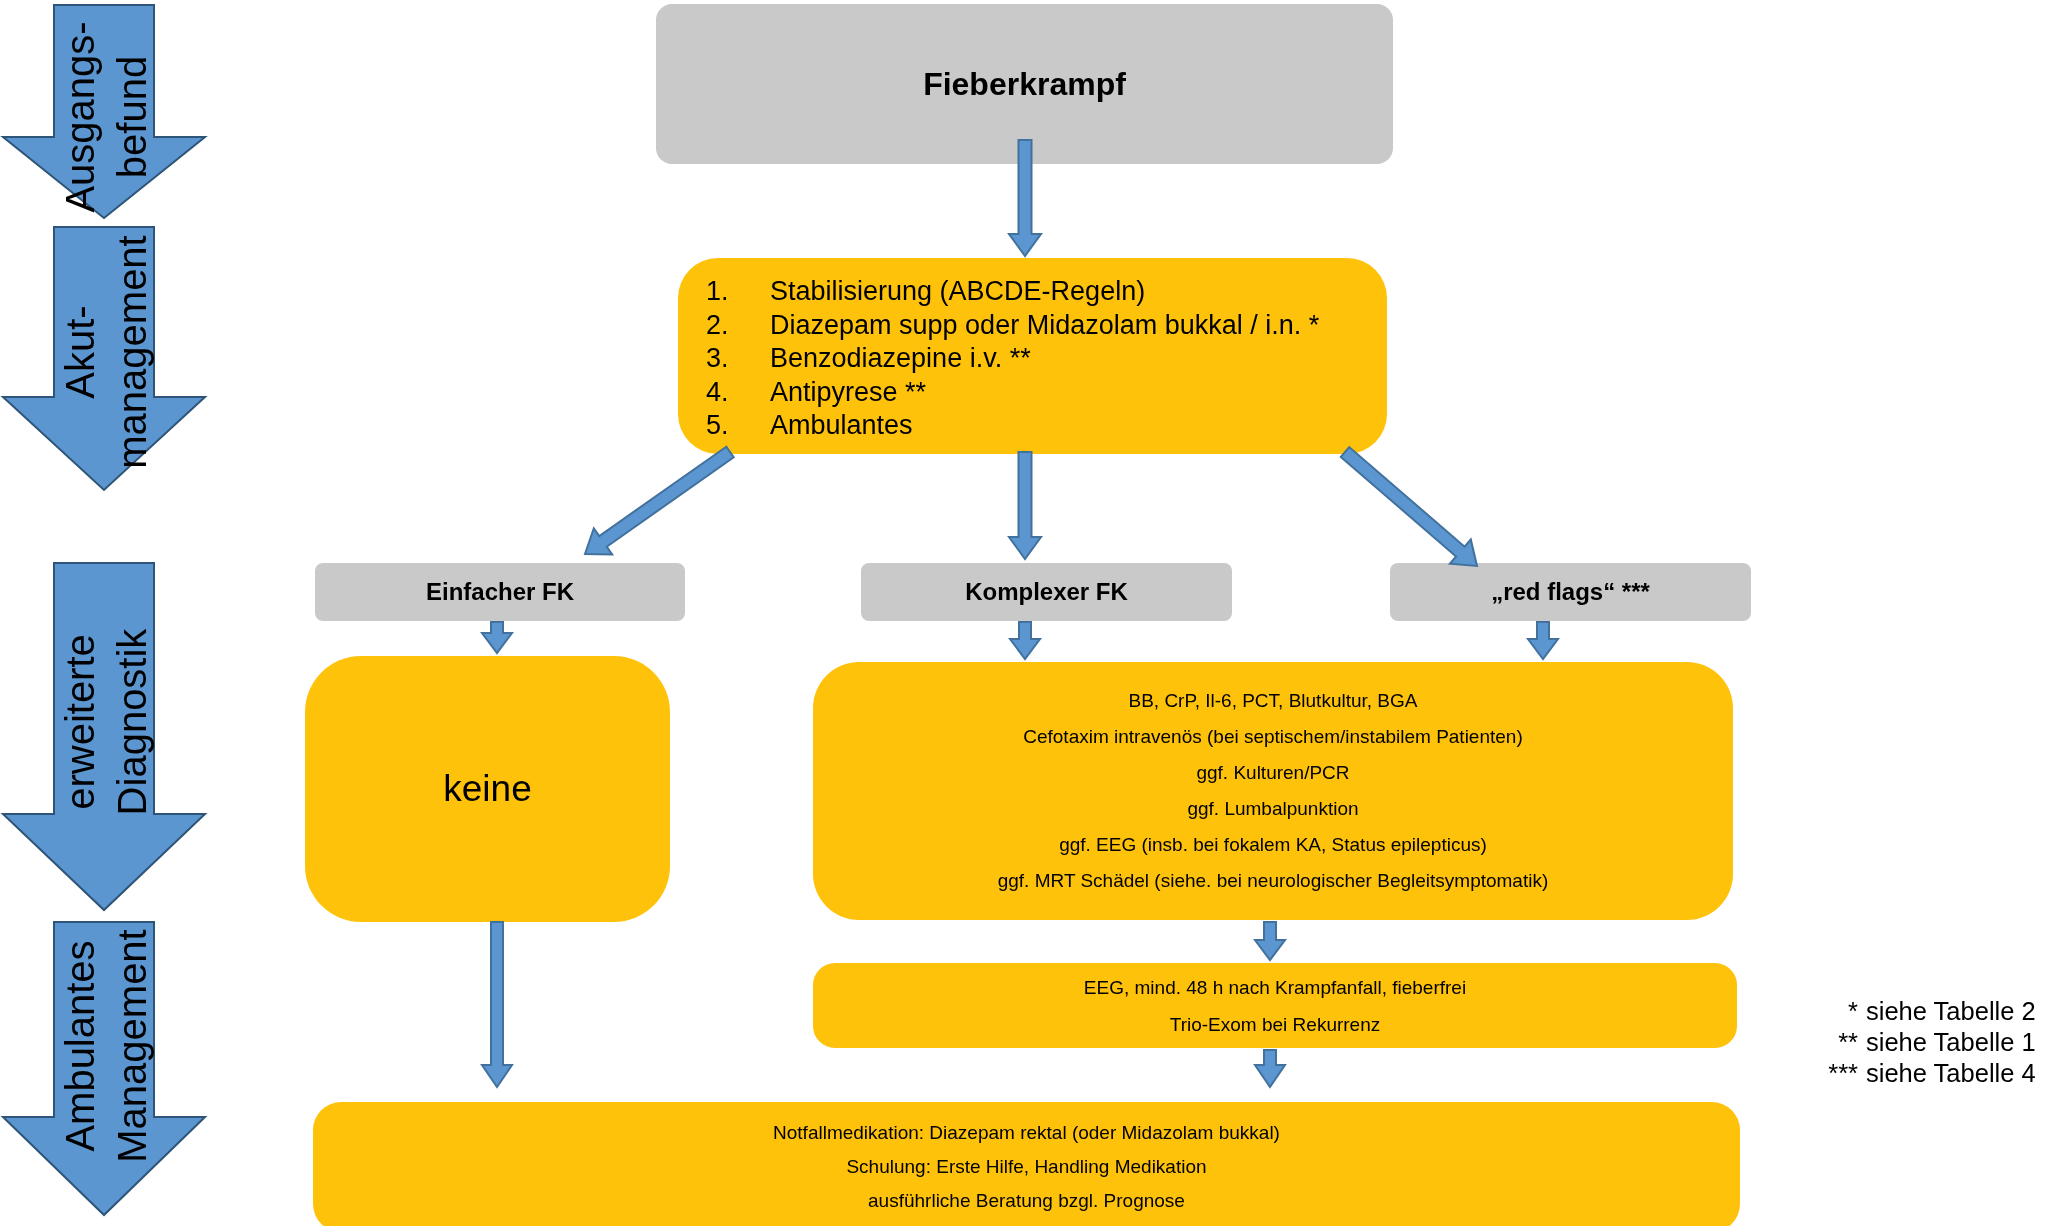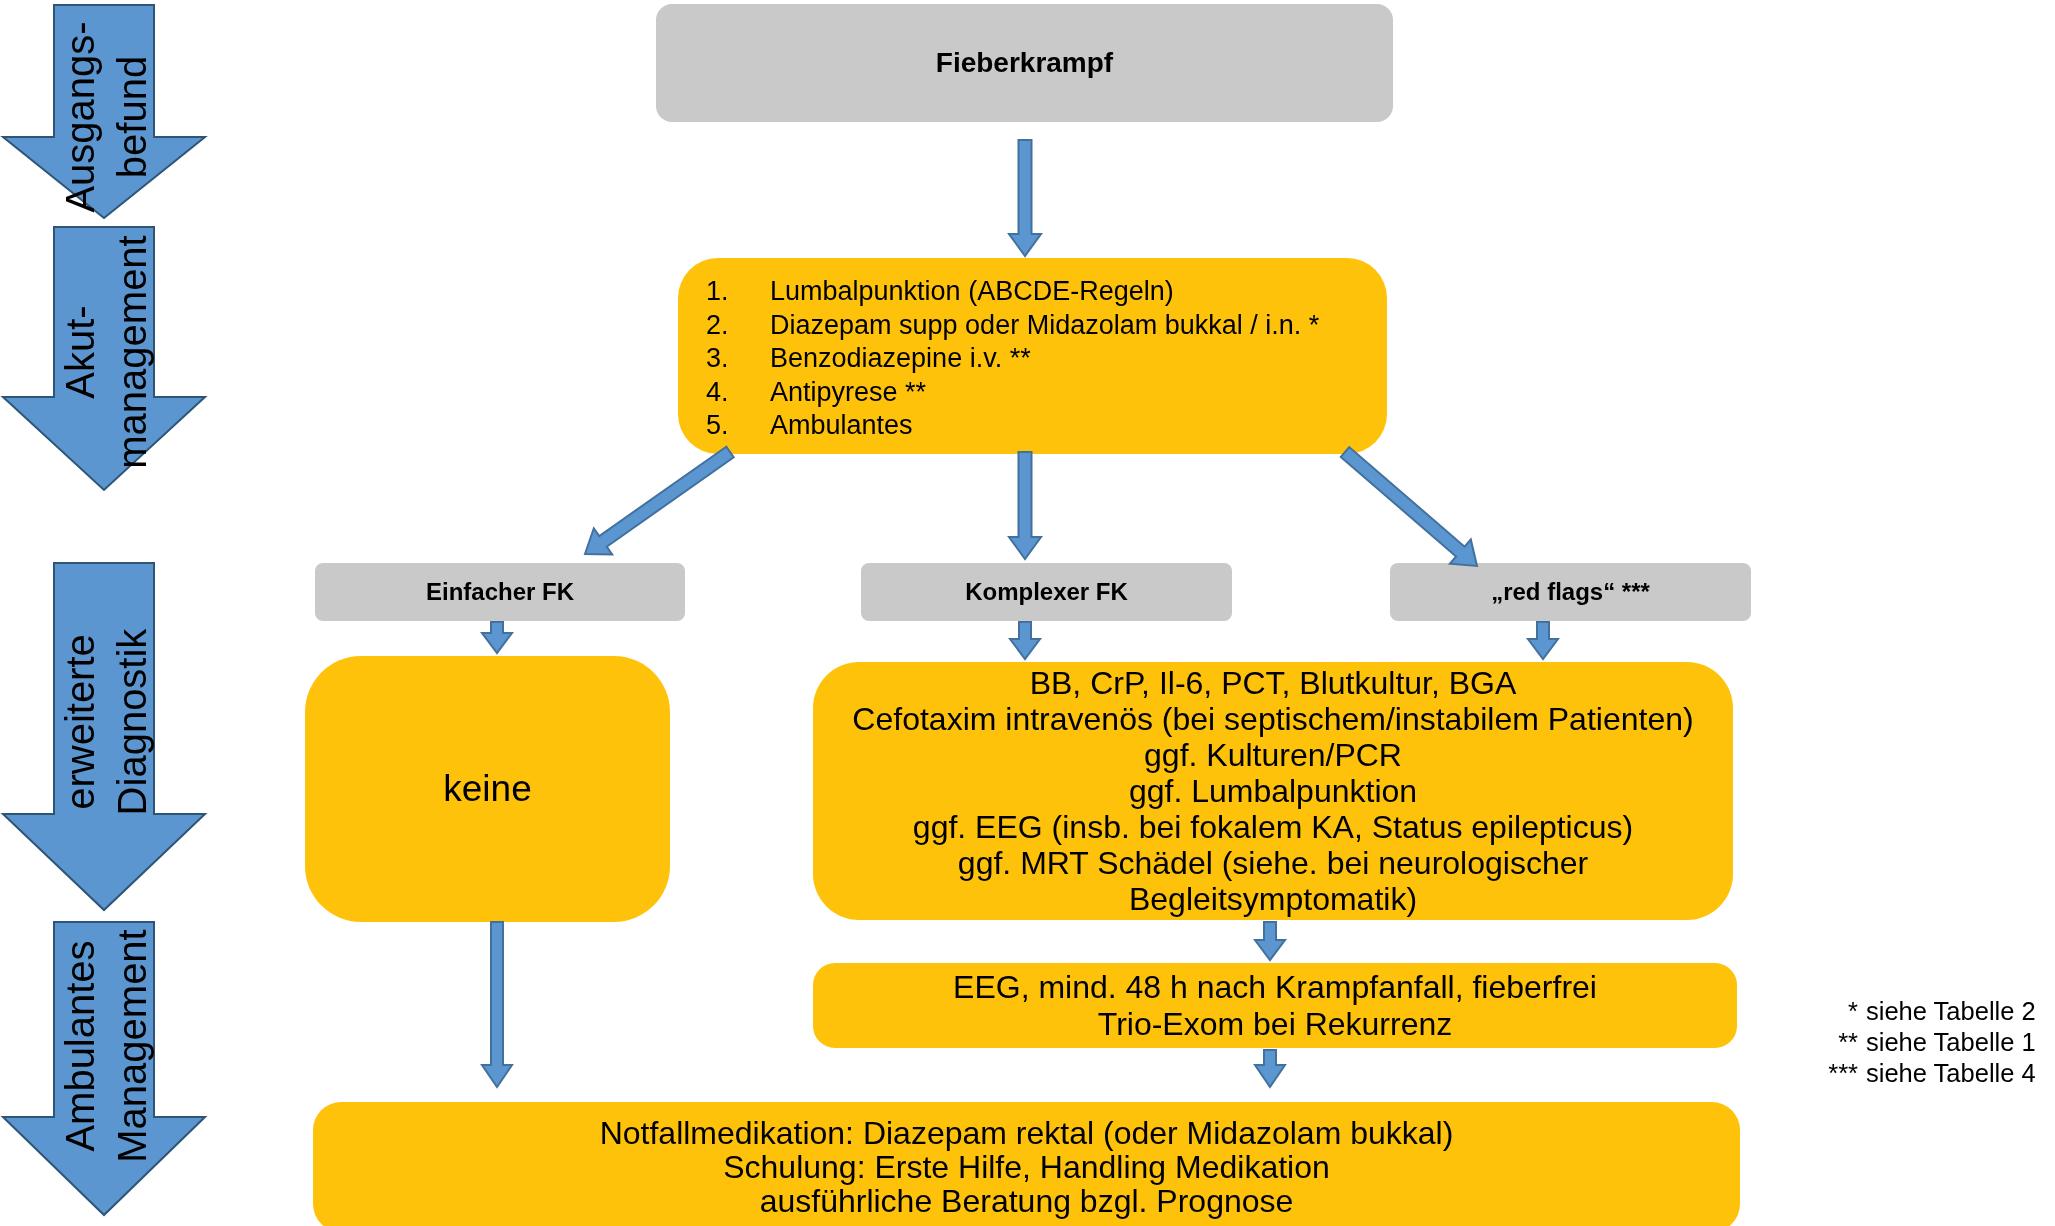--- a/index.html
+++ b/index.html
@@ -9,37 +9,37 @@
   }
   .overlay{position:absolute;left:0;top:0;width:2055px;height:1226px;z-index:5;pointer-events:none}
   polygon.stage{fill:var(--arrow-fill);stroke:var(--stage-stroke);stroke-width:2}
   polygon.conn{fill:var(--arrow-fill);stroke:var(--arrow-stroke);stroke-width:2}
 
   .box{position:absolute;display:flex;align-items:center;justify-content:center;
        text-align:center;box-sizing:border-box;z-index:2}
   .gray{background:var(--label-bg)}
   .orange{background:var(--process-bg)}
 
-  .start{left:656px;top:4px;width:737px;height:118px;border-radius:16px;
-         font-weight:700;font-size:28px}
+  .start{left:656px;top:4px;width:737px;height:160px;border-radius:16px;
+         font-weight:700;font-size:32px}
 
   .acute{left:678px;top:258px;width:709px;height:196px;border-radius:40px;
          align-items:flex-start;justify-content:flex-start;padding:17px 10px 0 28px;text-align:left}
   .oli{display:flex;font-size:27px;line-height:33.5px}
   .oli .num{flex:0 0 64px}
 
   .lblbox{height:58px;border-radius:8px;font-weight:700;font-size:24px}
   .einfacher{left:315px;top:563px;width:370px}
   .komplexer{left:861px;top:563px;width:371px}
   .redflags{left:1390px;top:563px;width:361px}
 
   .keine{left:305px;top:656px;width:365px;height:266px;border-radius:56px;font-size:37px}
 
   .bigdx{left:813px;top:662px;width:920px;height:258px;border-radius:46px}
-  .lines{font-size:32px}
+  .lines{font-size:19px}
   .bigdx .lines div{line-height:36px}
 
   .eeg{left:813px;top:963px;width:924px;height:85px;border-radius:22px}
   .eeg .lines div{line-height:37px}
 
   .final{left:313px;top:1102px;width:1427px;height:130px;border-radius:28px}
   .final .lines div{line-height:34px}
 
   .stage-label{position:absolute;z-index:6;transform:translate(-50%,-50%) rotate(-90deg);
                font-size:40px;line-height:52px;text-align:center;white-space:nowrap}
@@ -58,21 +58,21 @@
 <div class="canvas">
 
   <div class="box gray start">
     <span>Fieberkrampf</span>
   </div>
 
   <div class="box orange acute">
     <div class="olist">
         <div class="oli">
           <span class="num">1.</span>
-          <span>Lumbalpunktion (ABCDE-Regeln)</span>
+          <span>Stabilisierung (ABCDE-Regeln)</span>
         </div>
         <div class="oli">
           <span class="num">2.</span>
           <span>Diazepam supp oder Midazolam bukkal / i.n. *</span>
         </div>
         <div class="oli">
           <span class="num">3.</span>
           <span>Benzodiazepine i.v. **</span>
         </div>
         <div class="oli">

